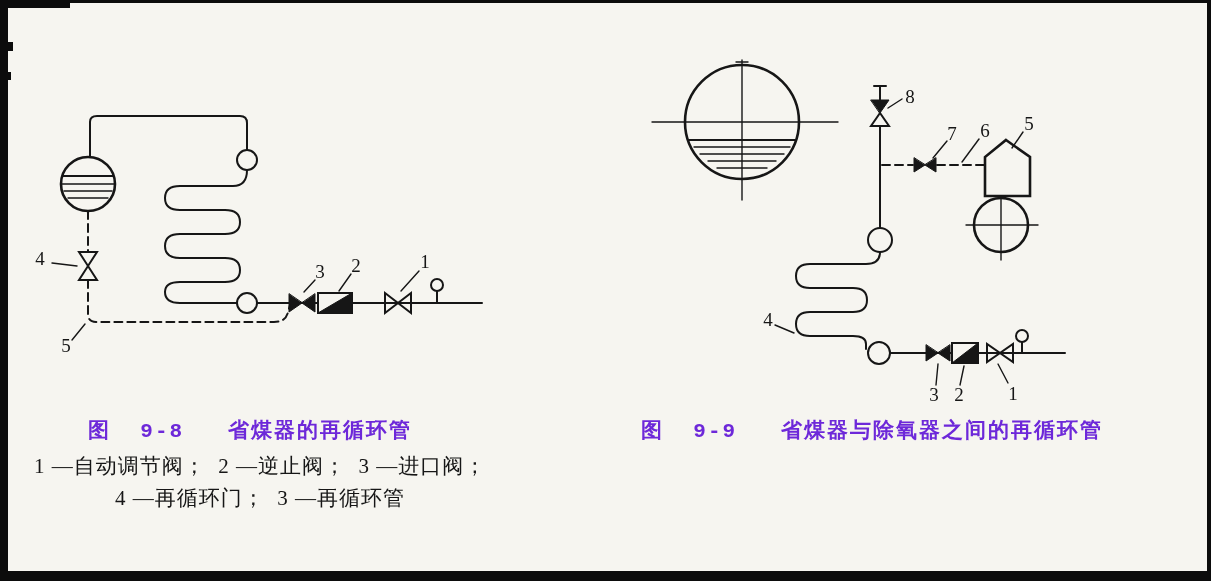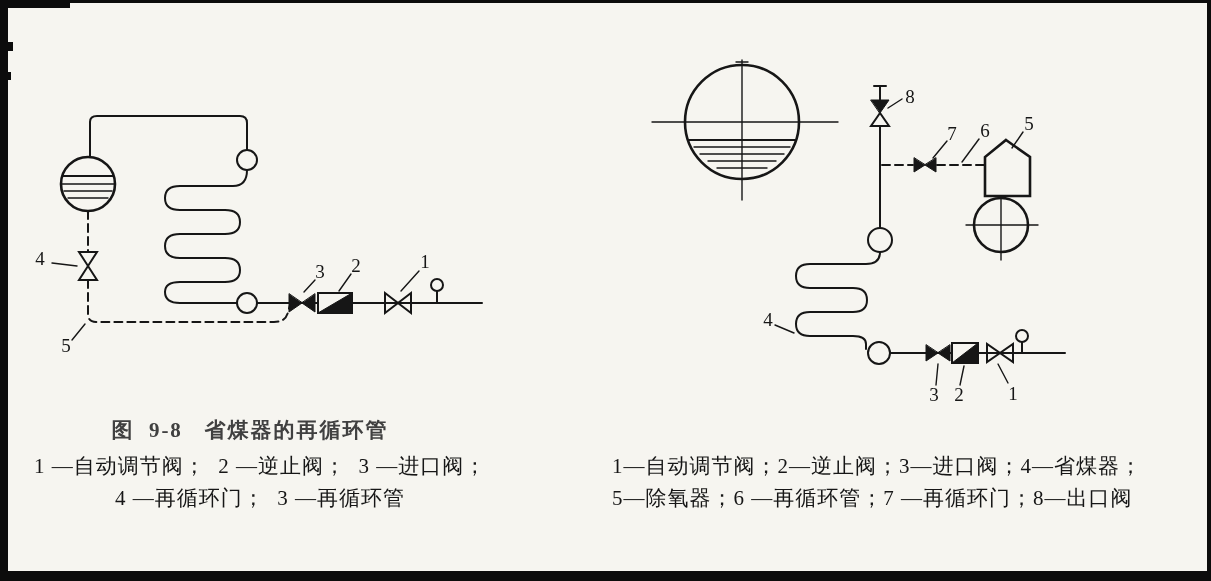--- a/index.html
+++ b/index.html
@@ -7,24 +7,24 @@
     position:relative;
     width:1211px;height:581px;
     background:#f6f5f0;
     overflow:hidden;
     font-family:"Liberation Serif",serif;
   }
   
   .edge{position:absolute;background:#0c0c0c;}
   .caption{
     position:absolute;
-    font-family:Liberation Serif, serif;
+    font-family:Liberation Mono, monospace;
     font-weight:bold;
     font-size:21px;
-    color:#404040;
+    color:#6d28d9;
     text-align:center;
     letter-spacing:2px;
     white-space:pre;
   }
   .legend{
     position:absolute;
     font-family:"Liberation Serif",serif;
     font-size:21px;
     color:#161616;
     text-align:center;
@@ -208,16 +208,15 @@
       <text class="lbl" x="934" y="401" text-anchor="middle">3</text>
       <text class="lbl" x="959" y="401" text-anchor="middle">2</text>
       <text class="lbl" x="1013" y="400" text-anchor="middle">1</text>
     </g>
   </svg>
 
   <div class="caption" style="left:30px;top:416px;width:440px;">图  9-8   省煤器的再循环管</div>
   <div class="legend" style="left:20px;top:452px;width:480px;">1 —自动调节阀；  2 —逆止阀；  3 —进口阀；</div>
   <div class="legend" style="left:20px;top:484px;width:480px;">4 —再循环门；  3 —再循环管</div>
 
-  <div class="legend left-align" style="left:612px;top:452px;width:560px;">1—自动调节阀；2—逆止阀；3—进口阀；4—省煤器；</div>
-  <div class="legend left-align" style="left:612px;top:484px;width:560px;">5—除氧器；6 —再循环管；7 —再循环门；8—出口阀</div>
+  <div class="caption" style="left:612px;top:416px;width:520px;">图  9-9   省煤器与除氧器之间的再循环管</div>
 
 </div>
 
 </body></html>

